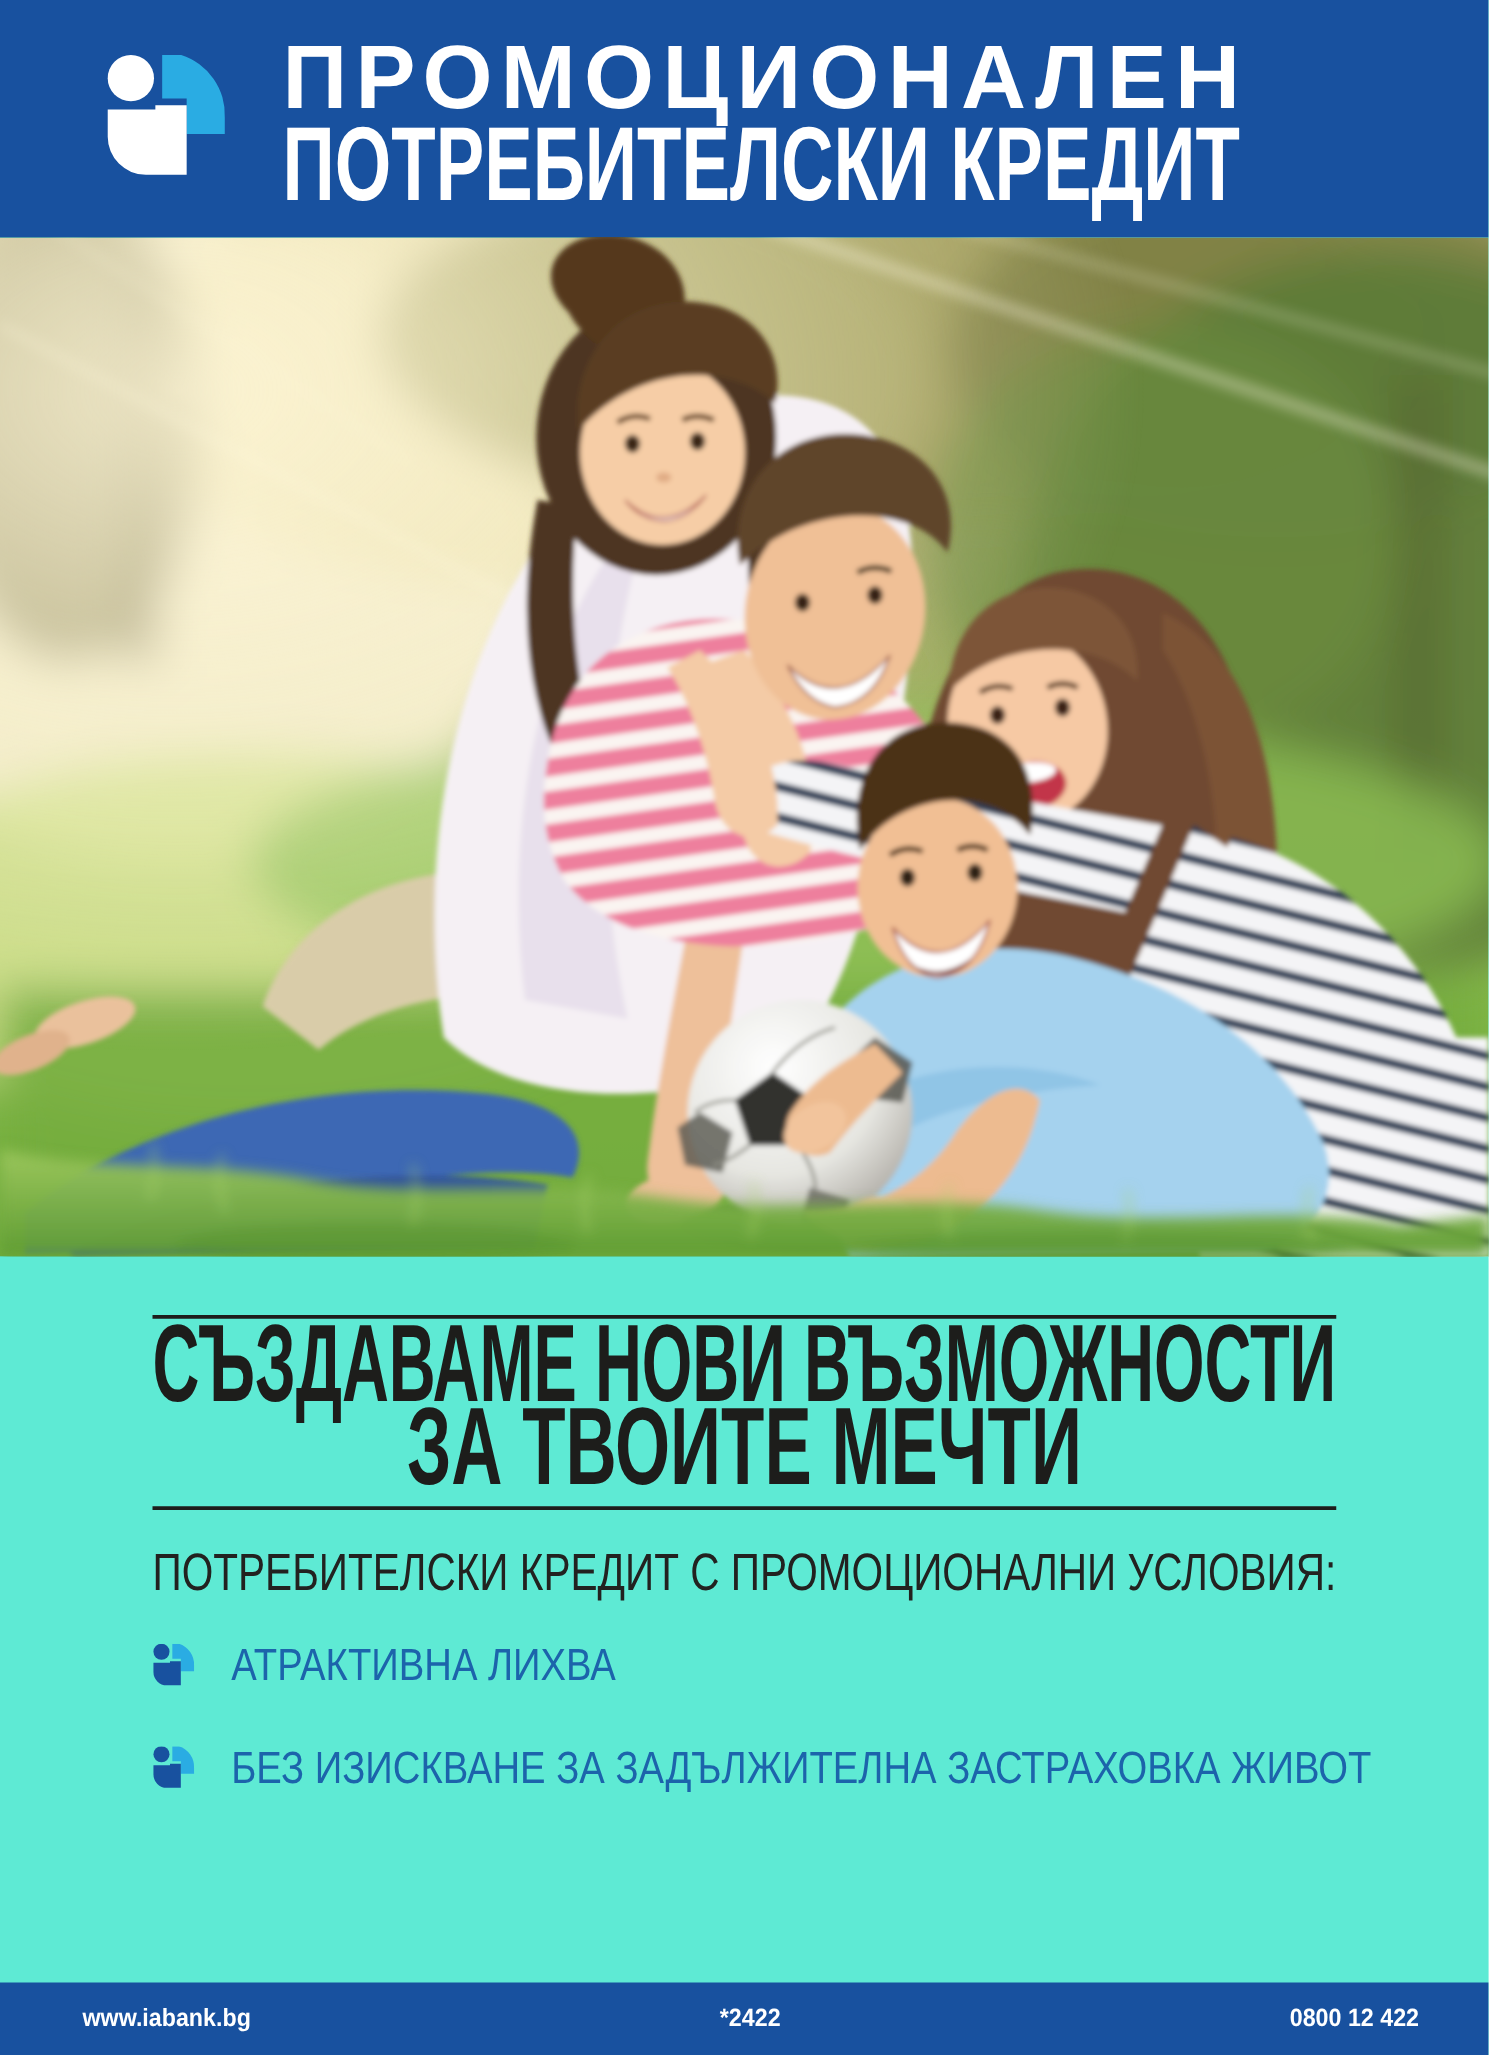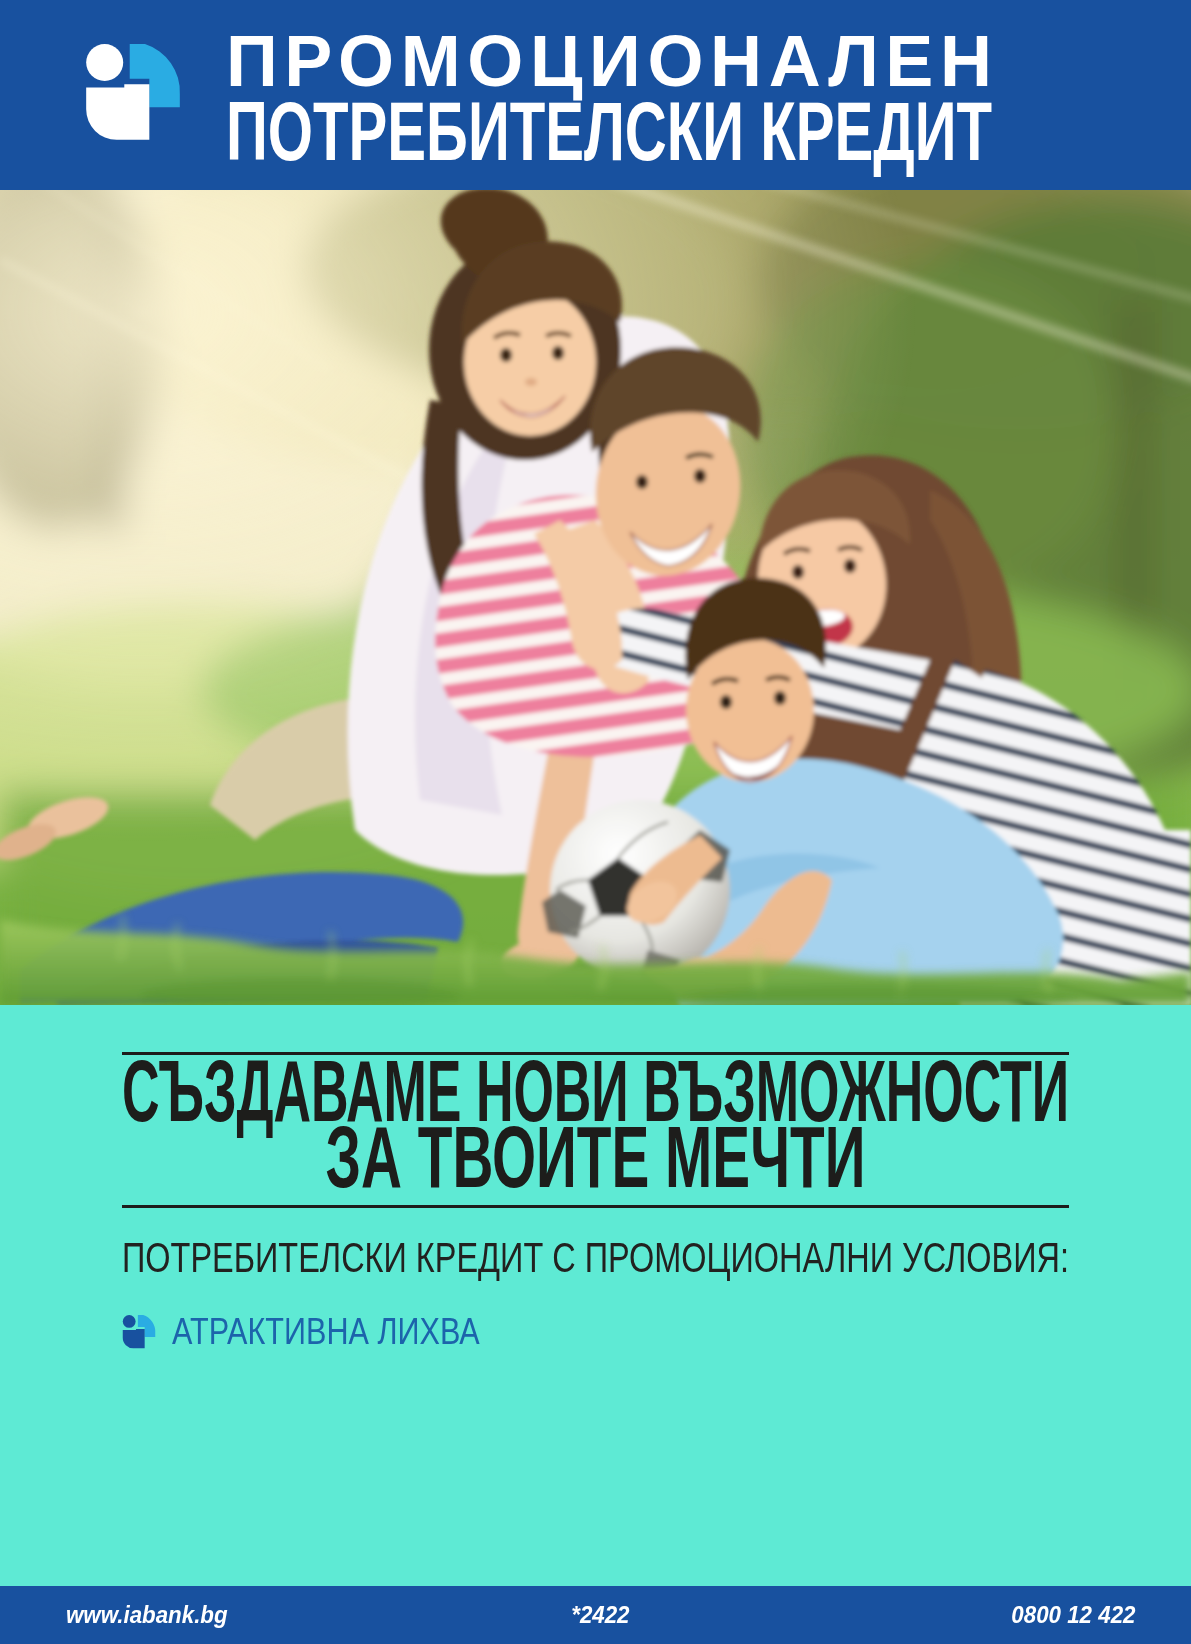--- a/index.html
+++ b/index.html
@@ -26,32 +26,32 @@
   .photo svg{display:block;width:100%;height:100%;}
   
   .content{padding:1px 122px;flex:0 0 auto;}
   .rule{height:3px;background:var(--ink);}
   .rule-top{margin-top:46px;}
   .headline-svg{display:block;width:947px;height:146px;margin-top:4px;overflow:visible;}
   .headline-svg text{fill:var(--ink);font-family:"Liberation Sans",sans-serif;font-weight:bold;}
   .subheading-svg{display:block;width:947px;height:52px;margin-top:26px;overflow:visible;}
   .subheading-svg text{fill:#222220;font-family:"Liberation Sans",sans-serif;font-weight:normal;}
   .benefits{list-style:none;margin-top:28px;}
-  .benefit{display:flex;align-items:center;gap:16px;height:36px;margin-bottom:46px;}
+  .benefit{display:flex;align-items:center;gap:29px;height:36px;margin-bottom:46px;}
   .benefit-icon{width:34px;height:34px;flex:0 0 auto;color:var(--brand);--logo-accent:var(--accent);}
   .benefit-icon svg{display:block;width:100%;height:100%;}
   .benefit-label{
     font-size:36px;color:var(--link-blue);letter-spacing:0px;white-space:nowrap;
     transform:scaleX(0.85);transform-origin:left center;
   }
   
   .footer-bar{
     margin-top:auto;height:58px;flex:0 0 auto;background:var(--brand);
     display:grid;grid-template-columns:1fr auto 1fr;align-items:center;
-    padding:0 56px 0 66px;color:#fff;font-weight:bold;font-size:24px;font-style:italic;
+    padding:0 56px 0 66px;color:#fff;font-weight:bold;font-size:20px;
   }
   .footer-bar .f-left{justify-self:start;transform:scaleX(0.93);transform-origin:left center;}
   .footer-bar .f-center{justify-self:center;transform:scaleX(0.93);transform-origin:center;}
   .footer-bar .f-right{justify-self:end;transform:scaleX(0.93);transform-origin:right center;}
 </style>
 </head>
 <body>
 
 <div class="page">
 
@@ -278,20 +278,28 @@
 
     <ul class="benefits">
       <li class="benefit">
         <span class="benefit-icon">
           <svg viewBox="0 0 90 90" aria-hidden="true">
               <use href="#iab-logo"></use>
             </svg>
         </span>
         <span class="benefit-label">АТРАКТИВНА ЛИХВА</span>
       </li>
+      <li class="benefit">
+        <span class="benefit-icon">
+          <svg viewBox="0 0 90 90" aria-hidden="true">
+              <use href="#iab-logo"></use>
+            </svg>
+        </span>
+        <span class="benefit-label">БЕЗ ИЗИСКВАНЕ ЗА ЗАДЪЛЖИТЕЛНА ЗАСТРАХОВКА ЖИВОТ</span>
+      </li>
     </ul>
   </main>
 
   <footer class="footer-bar">
     <span class="f-left">www.iabank.bg</span>
     <span class="f-center">*2422</span>
     <span class="f-right">0800 12 422</span>
   </footer>
 
 </div>

